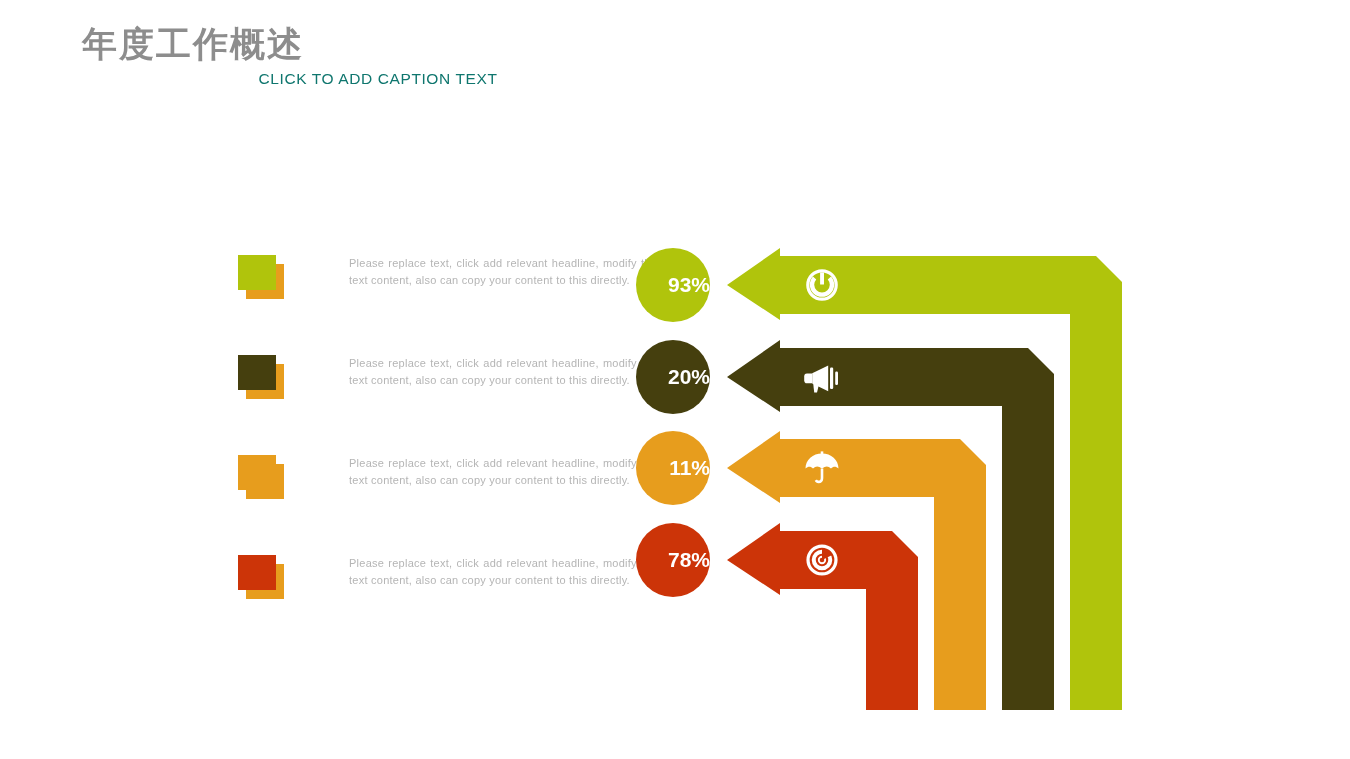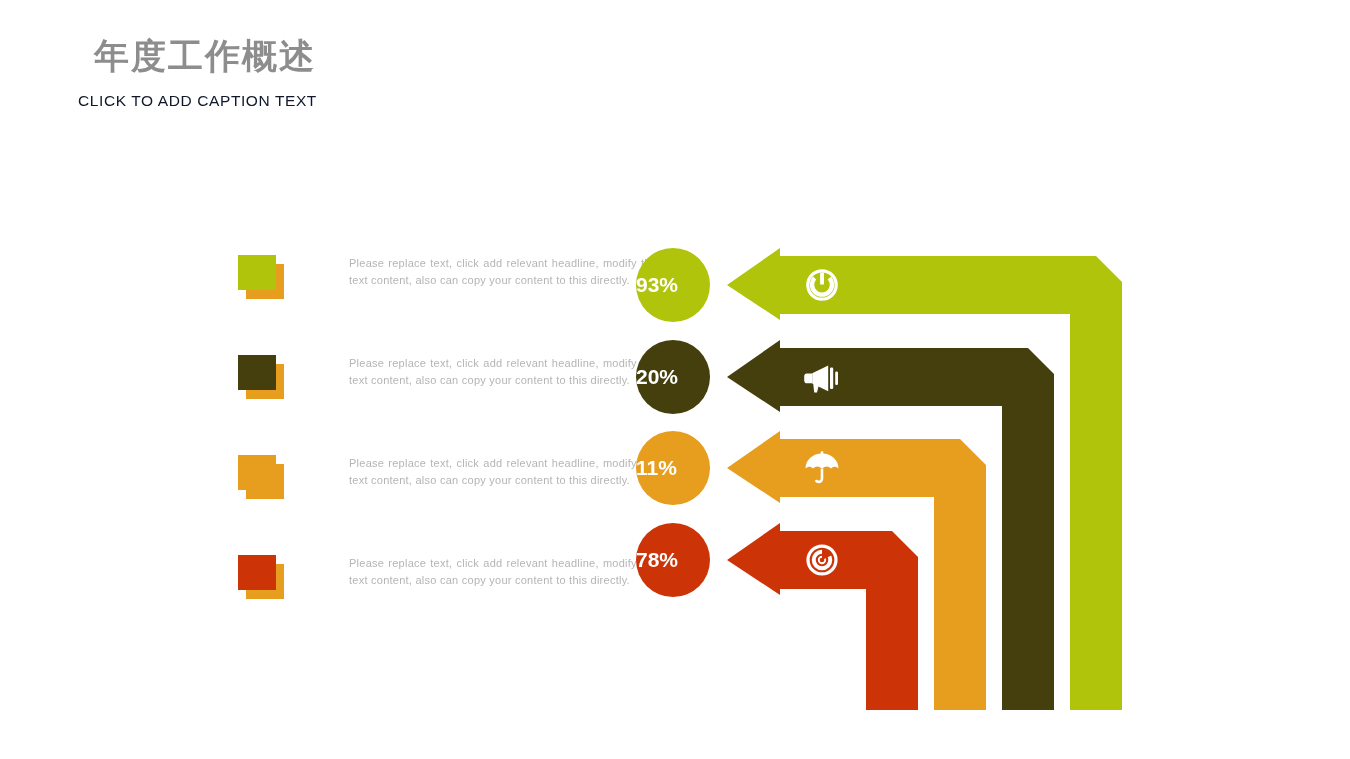--- a/index.html
+++ b/index.html
@@ -22,29 +22,30 @@
     left: 78px;
     top: 20px;
     width: 600px;
   }
   #page-title {
     font-size: 35px;
     font-weight: bold;
     color: #8d8d8d;
     letter-spacing: 2px;
     line-height: 1.15;
-    margin: 16px;
+    margin: 4px;
     white-space: nowrap;
   }
   #page-subtitle {
     font-size: 15.5px;
-    color: #0f172a;
+    color: #0f766e;
     letter-spacing: 0.6px;
     margin-top: 6px;
     white-space: nowrap;
+    text-align: center;
   }
 
   
   #left-list {
     position: absolute;
     left: 0;
     top: 0;
     width: 640px;
     height: 759px;
   }
@@ -93,21 +94,21 @@
   .pct-circle {
     position: absolute;
     width: 74px;
     height: 74px;
     border-radius: 50%;
     color: #ffffff;
     font-size: 21px;
     font-weight: bold;
     display: flex;
     align-items: center;
-    justify-content: flex-start;
+    justify-content: flex-end;
     letter-spacing: 0px;
   }
 
   
   #arrows {
     position: absolute;
     left: 0;
     top: 0;
     width: 1350px;
     height: 759px;

